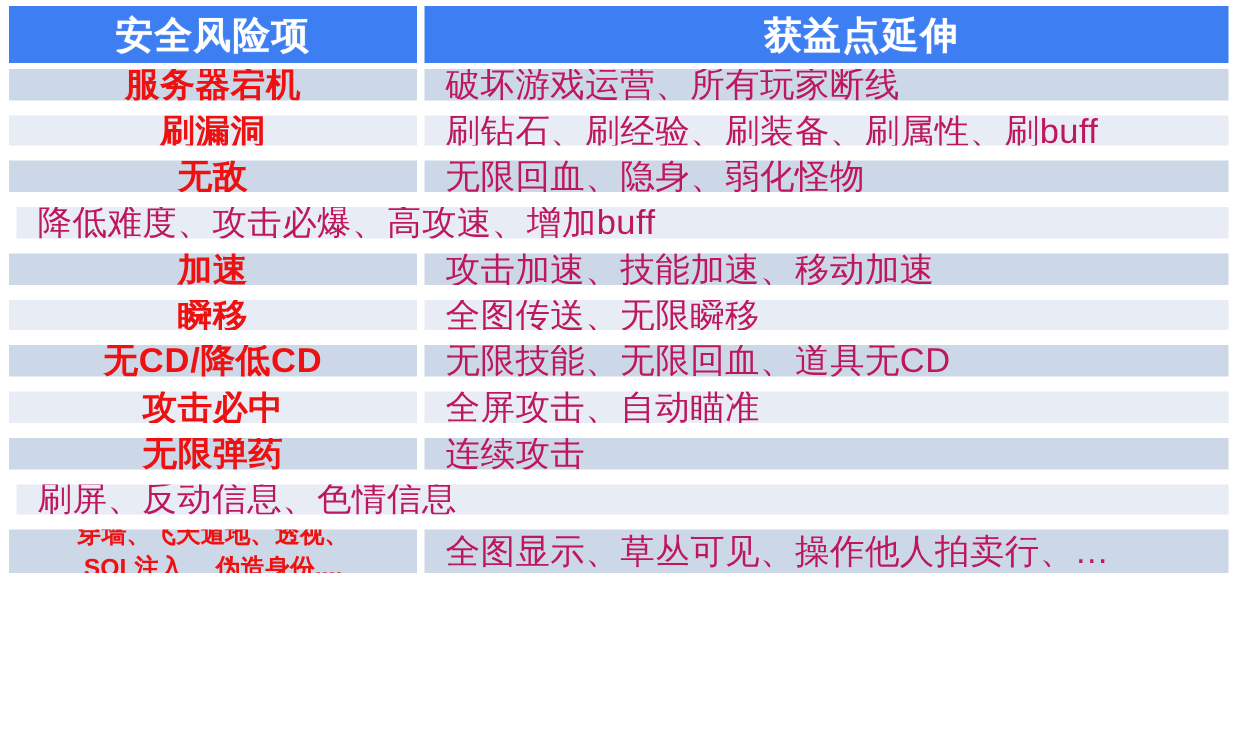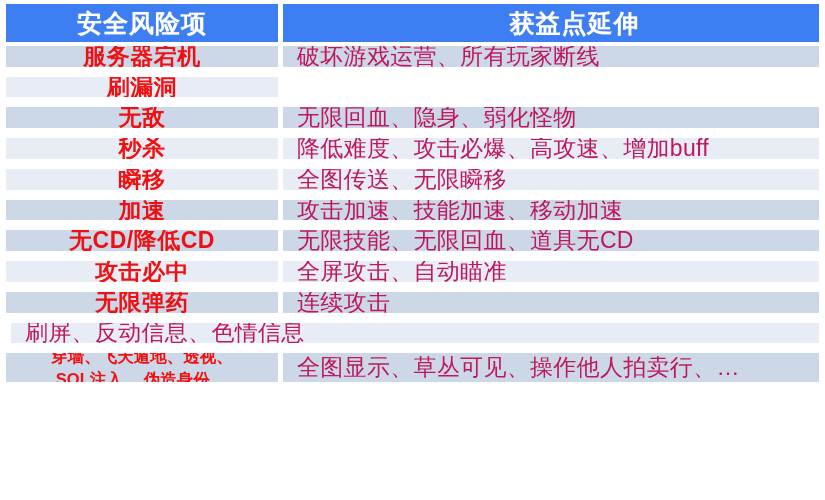--- a/index.html
+++ b/index.html
@@ -116,40 +116,40 @@
 
   <div class="tbody">
 
     <div class="tr odd">
       <div class="td col-left">服务器宕机</div>
       <div class="td col-right">破坏游戏运营、所有玩家断线</div>
     </div>
 
     <div class="tr even">
       <div class="td col-left">刷漏洞</div>
+      <div class="td col-right">刷钻石、刷经验、刷装备、刷属性、刷buff</div>
     </div>
 
     <div class="tr odd">
       <div class="td col-left">无敌</div>
       <div class="td col-right">无限回血、隐身、弱化怪物</div>
     </div>
 
     <div class="tr even">
-      <div class="td col-left">秒杀</div>
       <div class="td col-right">降低难度、攻击必爆、高攻速、增加buff</div>
+    </div>
+
+    <div class="tr odd">
+      <div class="td col-left">加速</div>
+      <div class="td col-right">攻击加速、技能加速、移动加速</div>
     </div>
 
     <div class="tr even">
       <div class="td col-left">瞬移</div>
       <div class="td col-right">全图传送、无限瞬移</div>
-    </div>
-
-    <div class="tr odd">
-      <div class="td col-left">加速</div>
-      <div class="td col-right">攻击加速、技能加速、移动加速</div>
     </div>
 
     <div class="tr odd">
       <div class="td col-left">无CD/降低CD</div>
       <div class="td col-right">无限技能、无限回血、道具无CD</div>
     </div>
 
     <div class="tr even">
       <div class="td col-left">攻击必中</div>
       <div class="td col-right">全屏攻击、自动瞄准</div>

